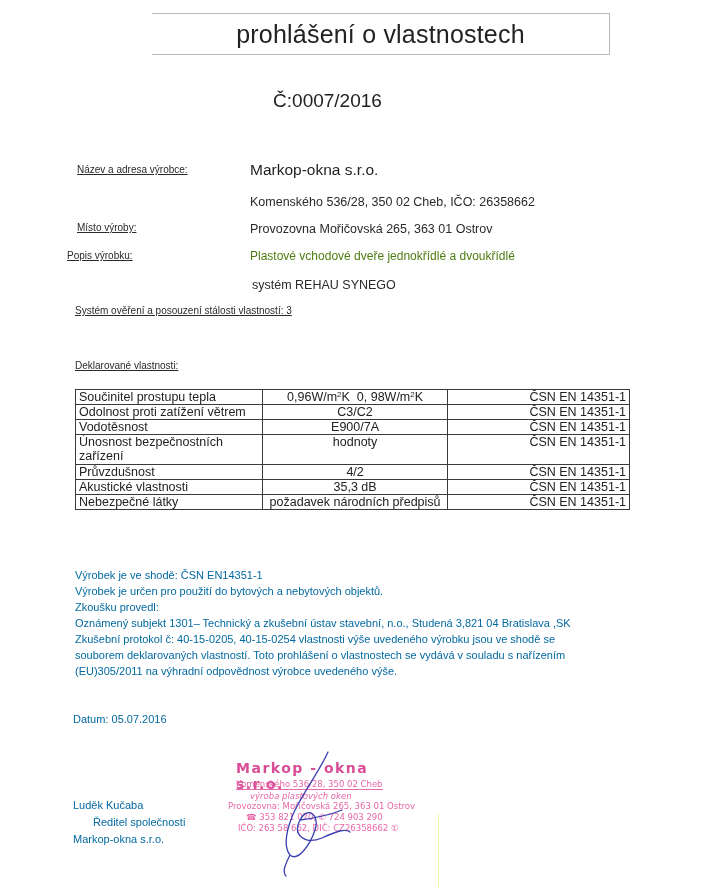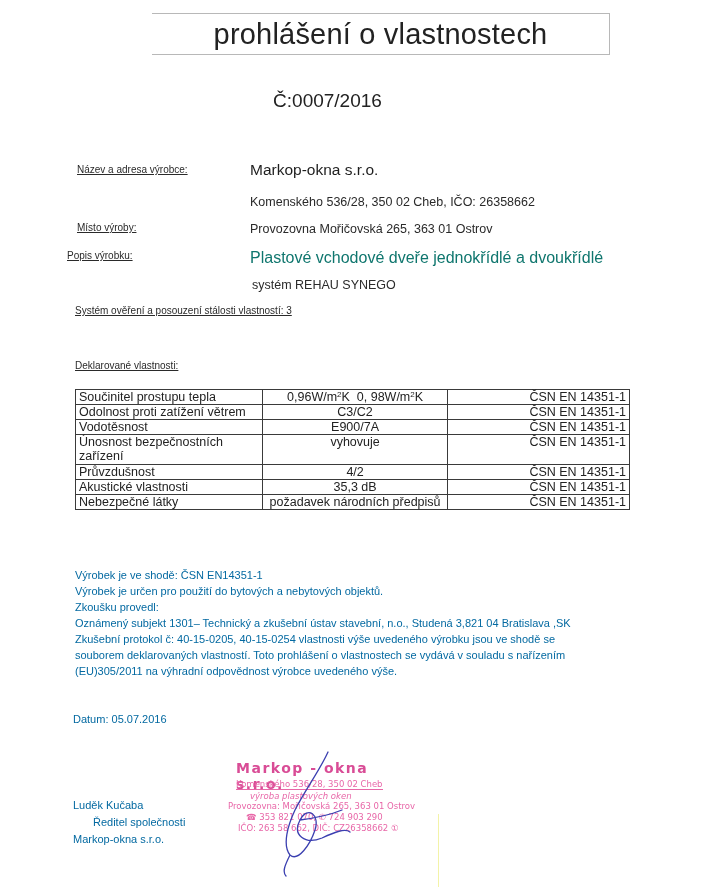--- a/index.html
+++ b/index.html
@@ -4,28 +4,28 @@
   <style>
     * { box-sizing: border-box; margin: 0; padding: 0; }
     html, body { width: 705px; height: 887px; background: #ffffff; overflow: hidden; }
     body { position: relative; font-family: "Liberation Sans", "DejaVu Sans", sans-serif; color: #1e1e1e; }
     .abs { position: absolute; white-space: nowrap; }
 
     .title-box {
       position: absolute; left: 152px; top: 13px; width: 458px; height: 42px;
       border: 1px solid #b8b8b8; border-left: none;
       display: flex; align-items: center; justify-content: center;
-      font-size: 29px; color: #222; letter-spacing: 0.2px;
+      font-size: 25px; color: #222; letter-spacing: 0.2px;
     }
     .doc-number { left: 0; width: 655px; top: 90px; text-align: center; font-size: 19px; color: #222; }
 
     .label { font-size: 10px; color: #2a2a2a; text-decoration: underline; }
     .value { font-size: 12.5px; color: #2a2a2a; }
     .company { font-size: 15.5px; color: #1e1e1e; }
-    .value-lg { font-size: 16px; color: #0f766e; }
+    .value-lg { font-size: 12px; color: #4d7c0f; }
 
     table.props {
       position: absolute; left: 75px; top: 389px; width: 555px;
       border-collapse: collapse; font-size: 12.5px; color: #222;
     }
     table.props th, table.props td {
       border: 1px solid #3a3a3a; padding: 0 3px; height: 15px; line-height: 14px;
       vertical-align: top; font-weight: normal;
     }
     table.props th { text-align: center; }
@@ -81,21 +81,21 @@
     <td class="c2">C3/C2</td>
     <td class="c3">ČSN EN 14351-1</td>
   </tr>
   <tr>
     <td class="c1">Vodotěsnost</td>
     <td class="c2">E900/7A</td>
     <td class="c3">ČSN EN 14351-1</td>
   </tr>
   <tr class="tall">
     <td class="c1">Únosnost bezpečnostních zařízení</td>
-    <td class="c2">vyhovuje</td>
+    <td class="c2">hodnoty</td>
     <td class="c3">ČSN EN 14351-1</td>
   </tr>
   <tr>
     <td class="c1">Průvzdušnost</td>
     <td class="c2">4/2</td>
     <td class="c3">ČSN EN 14351-1</td>
   </tr>
   <tr>
     <td class="c1">Akustické vlastnosti</td>
     <td class="c2">35,3 dB</td>

